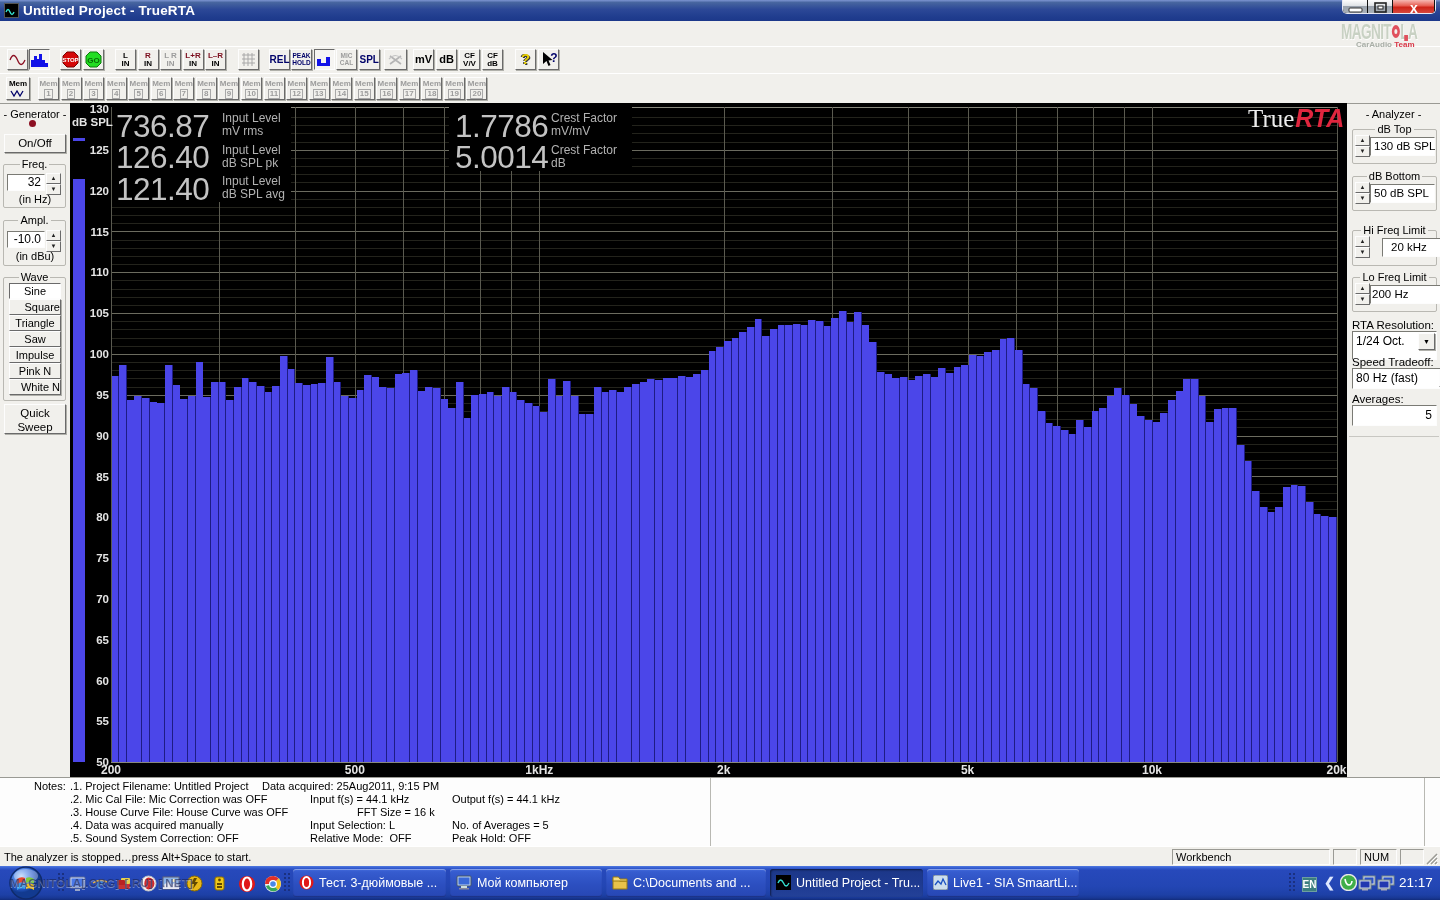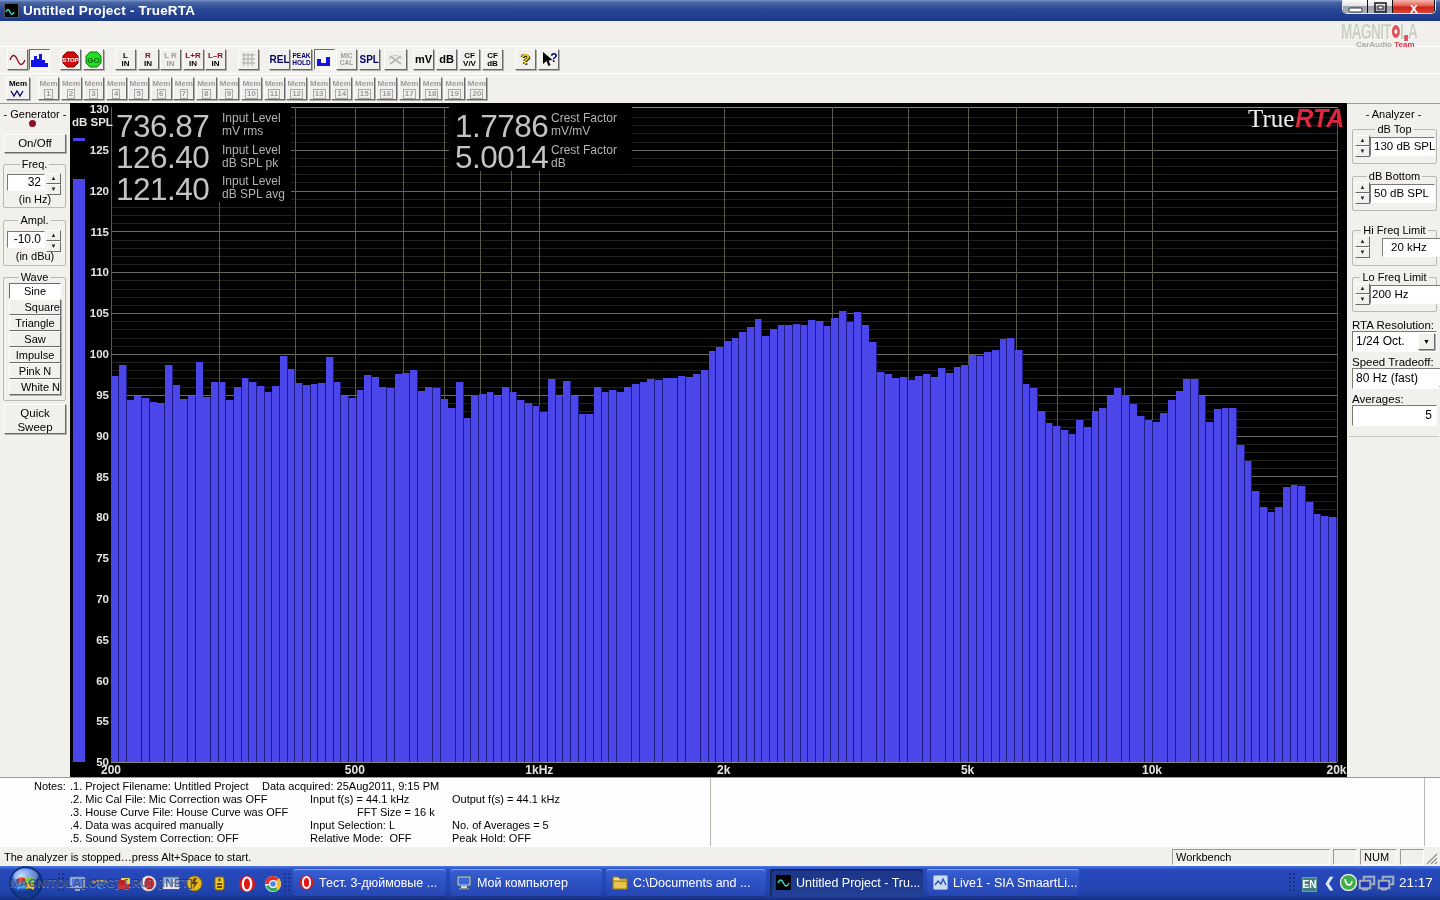--- a/index.html
+++ b/index.html
@@ -714,21 +714,21 @@
       <div class="inp abs" style="left:35px;top:134px;width:65px;height:19px;line-height:17px;padding-left:8px;font-size:11.5px;white-space:nowrap">20 kHz</div>
       <fieldset style="left:5px;top:167px;width:85px;height:41px">
         <legend>Lo Freq Limit</legend>
       </fieldset>
       <div class="spin" style="left:8px;top:179px">
         <div>▲</div>
         <div>▼</div>
       </div>
       <div class="inp abs" style="left:23px;top:181px;width:79px;height:19px;line-height:17px;padding-left:1px;font-size:11.5px;white-space:nowrap">200 Hz</div>
       <div class="abs" style="left:5px;top:215px;font-size:11.5px">RTA Resolution:</div>
-      <div class="inp abs" style="left:5px;top:227px;width:85px;height:21px;line-height:19px;padding-left:3px">1/24 Oct.<div class="b3 abs" style="right:1px;top:1px;width:17px;height:17px;text-align:center;font-size:7px;line-height:16px">▼</div></div>
+      <div class="inp abs" style="left:5px;top:227px;width:85px;height:29px;line-height:19px;padding-left:3px">1/24 Oct.<div class="b3 abs" style="right:1px;top:1px;width:17px;height:17px;text-align:center;font-size:7px;line-height:16px">▼</div></div>
       <div class="abs" style="left:5px;top:252px;font-size:11.5px">Speed Tradeoff:</div>
       <div class="inp abs" style="left:5px;top:264px;width:106px;height:21px;line-height:19px;padding-left:3px">80 Hz (fast)<div class="b3 abs" style="right:1px;top:1px;width:17px;height:17px;text-align:center;font-size:7px;line-height:16px">▼</div></div>
       <div class="abs" style="left:5px;top:289px;font-size:11.5px">Averages:</div>
       <div class="inp abs" style="left:5px;top:301px;width:85px;height:21px;line-height:19px;text-align:right;padding-right:4px">5</div>
       <div class="abs" style="left:2px;top:332px;width:90px;border-top:1px solid #c8c7c2"></div>
     </div>
     <div id="notes" class="abs">
       <div style="left:34px;top:2px">Notes:</div>
       <div style="left:70px;top:2px">.1. Project Filename: Untitled Project</div>
       <div style="left:262px;top:2px">Data acquired: 25Aug2011, 9:15 PM</div>

